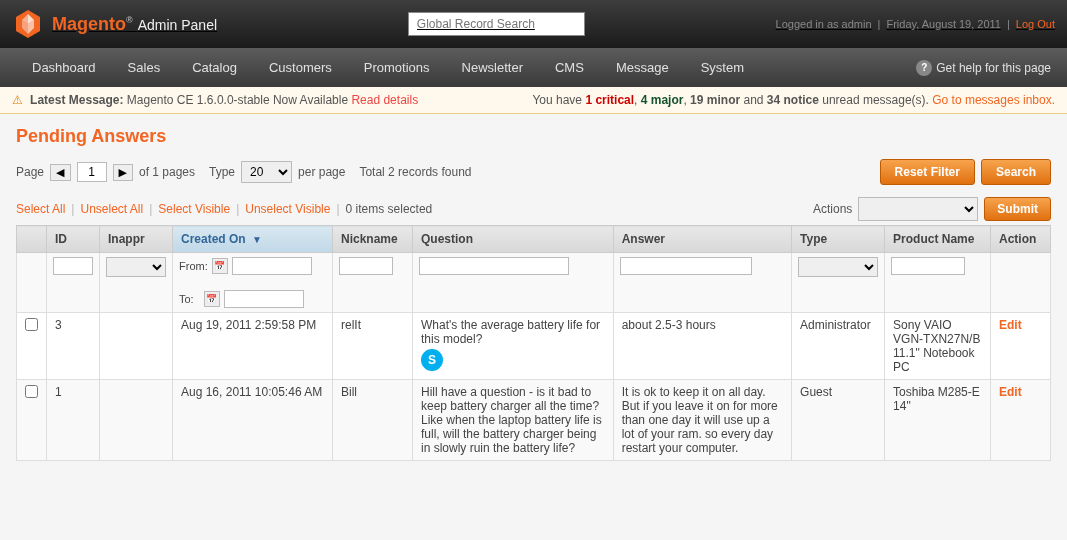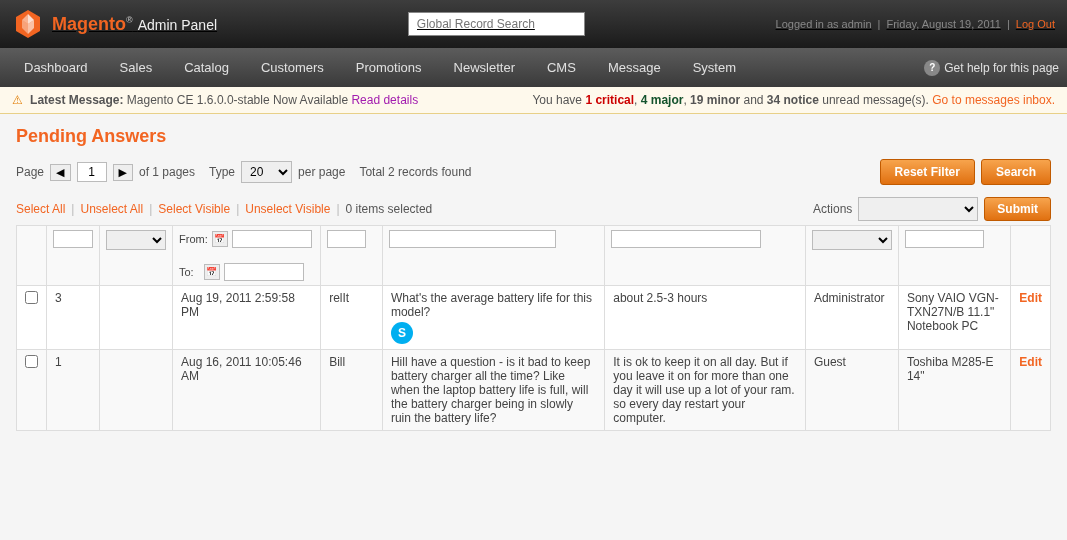--- a/index.html
+++ b/index.html
@@ -45,21 +45,21 @@
       gap: 6px;
     }
     #header-right a { color: #f26522; text-decoration: none; }
     #header-right span { color: #888; }
 
     
     #nav {
       background: linear-gradient(to bottom, #5c5c5c, #3a3a3a);
       display: flex;
       align-items: stretch;
-      padding: 0 8px;
+      padding: 0 16px;
       justify-content: space-between;
     }
     #nav-left { display: flex; }
     #nav-right { display: flex; align-items: center; }
     .nav-item {
       color: #e0e0e0;
       padding: 12px 16px;
       cursor: pointer;
       font-size: 13px;
       text-decoration: none;
@@ -90,21 +90,21 @@
       background: #fef9ec;
       border-bottom: 1px solid #e8d088;
       padding: 6px 12px;
       display: flex;
       justify-content: space-between;
       align-items: center;
       font-size: 12px;
     }
     #notice-bar .warn-icon { color: #e07c00; margin-right: 4px; }
     #notice-bar .label { font-weight: bold; color: #555; }
-    #notice-bar a { color: #a21caf; text-decoration: none; }
+    #notice-bar a { color: #ef4444; text-decoration: none; }
     #notice-right { color: #555; }
     #notice-right a { color: #f26522; text-decoration: none; }
     .critical { color: #c00; font-weight: bold; }
     .major { color: #14532d; font-weight: bold; }
     .minor { color: #555; font-weight: bold; }
     .notice-count { color: #555; font-weight: bold; }
 
     
     #main {
       padding: 12px 16px;
@@ -365,20 +365,34 @@
       <span class="actions-label">Actions</span>
       <select class="actions-select">
         <option value=""></option>
       </select>
       <button class="btn-submit">Submit</button>
     </div>
   </div>
 
   <table id="data-table">
     <thead>
+      <tr>
+        <th style="width:30px;"></th>
+        <th style="width:50px; cursor:pointer;">ID</th>
+        <th style="width:70px; cursor:pointer;">Inappr</th>
+        <th class="active-sort" style="width:160px; cursor:pointer;">
+          Created On <span class="sort-arrow">▼</span>
+        </th>
+        <th style="width:80px; cursor:pointer;">Nickname</th>
+        <th style="cursor:pointer;">Question</th>
+        <th style="cursor:pointer;">Answer</th>
+        <th style="width:90px; cursor:pointer;">Type</th>
+        <th style="cursor:pointer;">Product Name</th>
+        <th style="width:60px;">Action</th>
+      </tr>
 
       <tr class="filter-row">
         <td class="checkbox-cell"></td>
         <td><input type="text" class="filter-input" style="width: 40px;"></td>
         <td>
           <select class="filter-select">
             <option></option>
             <option>Any</option>
             <option>Yes</option>
             <option>No</option>

